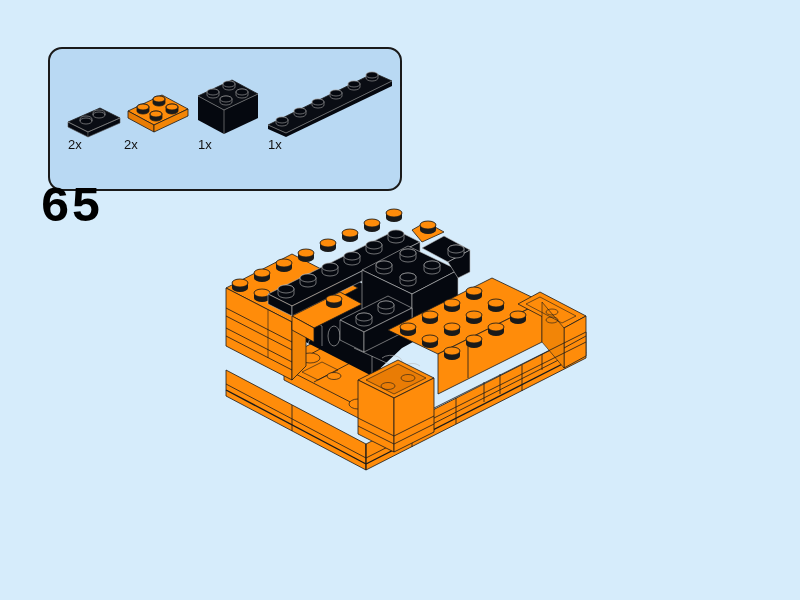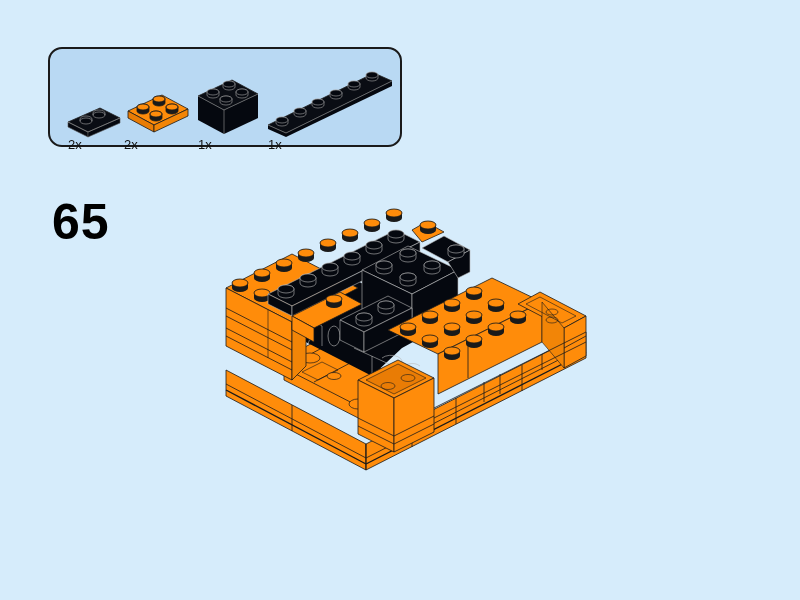--- a/index.html
+++ b/index.html
@@ -4,41 +4,40 @@
 <style>
   html, body { margin: 0; padding: 0; }
   body {
     width: 800px; height: 600px; overflow: hidden;
     background: #d6ecfb;
     font-family: "Liberation Sans", sans-serif;
     position: relative;
   }
   .parts-callout {
     position: absolute; left: 48px; top: 47px;
-    width: 354px; height: 100px;
+    width: 354px; height: 144px;
     background: #b9d9f3;
     border: 2px solid #1a1a1a;
     border-radius: 14px;
     box-sizing: border-box;
   }
   .part {
     position: absolute;
   }
   .part svg { display: block; }
   .part-qty {
     position: absolute;
     font-size: 13px; color: #111;
     font-family: "Liberation Sans", sans-serif;
   }
   .step-number {
-    position: absolute; left: 52px; top: 183px;
+    position: absolute; left: 40px; top: 183px;
     font-size: 50px; font-weight: bold; color: #000;
     line-height: 1; letter-spacing: 1px;
-    font-family: Liberation Sans, sans-serif;
-    margin-top: 14px;
+    font-family: Liberation Mono, monospace;
   }
   .model {
     position: absolute; left: 222px; top: 208px;
   }
 </style>
 </head>
 <body>
 
 <div class="parts-callout">
 

